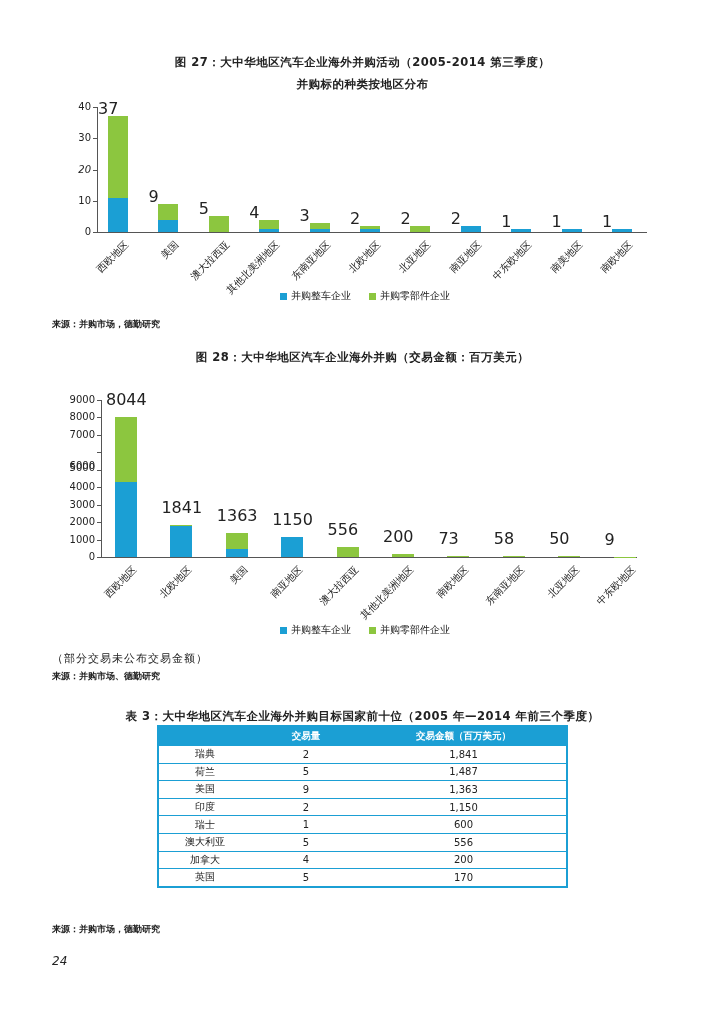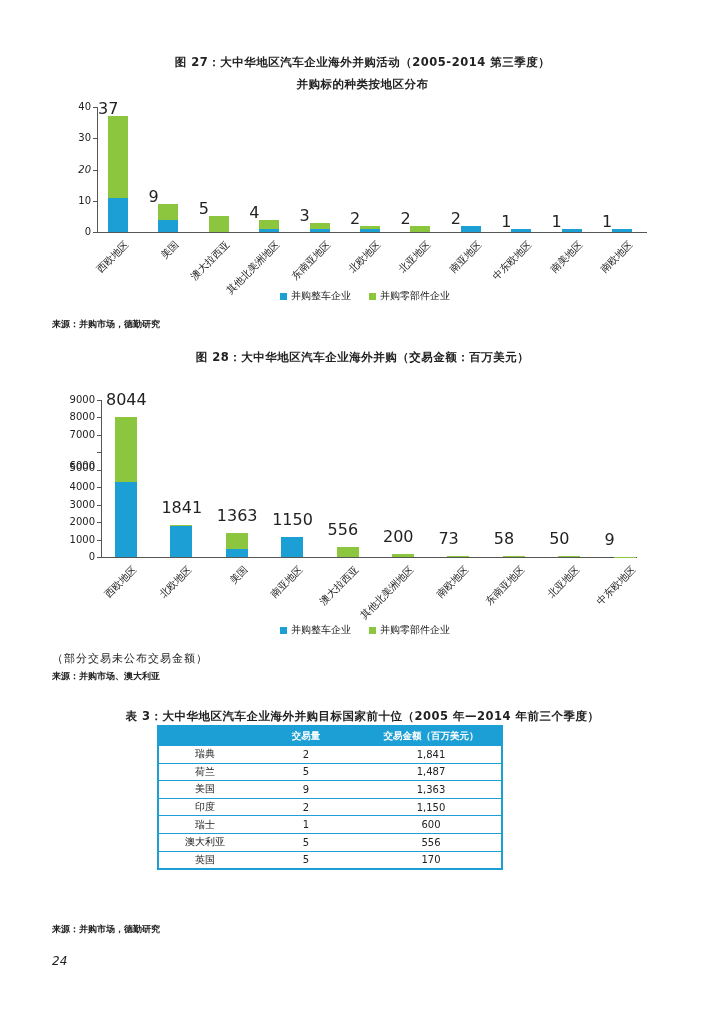--- a/index.html
+++ b/index.html
@@ -14,21 +14,21 @@
   .axis-y { position: absolute; width: 1px; background: #555; }
   .axis-x { position: absolute; height: 1px; background: #555; }
   .tick { position: absolute; height: 1px; width: 4px; background: #555; }
   .ylabel { position: absolute; font-size: 10px; text-align: right; width: 40px; color: #222; }
   .bar { position: absolute; }
   .seg { position: absolute; left: 0; width: 100%; }
   .vlabel { position: absolute; font-size: 16px; text-align: left; width: 40px; color: #222; }
   .xlabel { position: absolute; font-size: 10px; white-space: nowrap; transform-origin: right top; transform: rotate(-45deg); text-align: right; color: #222; }
   .legend { position: absolute; font-size: 10px; display: flex; align-items: center; gap: 4px; white-space: nowrap; }
   .swatch { width: 7px; height: 7px; display: inline-block; }
-  table.t3 { position: absolute; left: 157px; top: 725px; width: 346px; border-collapse: collapse;
+  table.t3 { position: absolute; left: 157px; top: 725px; width: 411px; border-collapse: collapse;
              border: 2px solid #1b9fd4; font-size: 10px; }
   table.t3 th { background: #1b9fd4; color: #fff; font-weight: bold; height: 18px; padding: 0; font-size: 9.5px; }
   table.t3 td { height: 16.6px; padding: 0; text-align: center; border-top: 1px solid #1b9fd4; }
   table.t3 td:first-child { width: 92px; }
   table.t3 td:nth-child(2) { width: 110px; }
 </style>
 </head>
 <body>
 
 <div class="abs title" style="top:55px;">图 27：大中华地区汽车企业海外并购活动（2005-2014 第三季度）</div>
@@ -198,21 +198,21 @@
     <div class="legend" style="left: 280px; top: 623px;">
       <span class="swatch" style="background: rgb(27, 159, 212);"></span>
       <span>并购整车企业</span>
       <span style="width: 10px; display: inline-block;"></span>
       <span class="swatch" style="background: rgb(140, 198, 63);"></span>
       <span>并购零部件企业</span>
     </div>
   </div>
 
 <div class="abs note" style="top:651px;">（部分交易未公布交易金额）</div>
-<div class="abs source" style="top:670px;">来源：并购市场、澳大利亚</div>
+<div class="abs source" style="top:670px;">来源：并购市场、德勤研究</div>
 
 <div class="abs title" style="top:709px;">表 3：大中华地区汽车企业海外并购目标国家前十位（2005 年—2014 年前三个季度）</div>
 <table class="t3">
   <thead>
     <tr>
       <th></th>
       <th>交易量</th>
       <th>交易金额（百万美元）</th>
     </tr>
   </thead>
@@ -241,20 +241,25 @@
         <td>瑞士</td>
         <td>1</td>
         <td>600</td>
       </tr>
     <tr>
         <td>澳大利亚</td>
         <td>5</td>
         <td>556</td>
       </tr>
     <tr>
+        <td>加拿大</td>
+        <td>4</td>
+        <td>200</td>
+      </tr>
+    <tr>
         <td>英国</td>
         <td>5</td>
         <td>170</td>
       </tr>
   </tbody>
 </table>
 
 <div class="abs source" style="top:923px;">来源：并购市场，德勤研究</div>
 <div class="abs pagenum" style="top:954px;">24</div>
 

